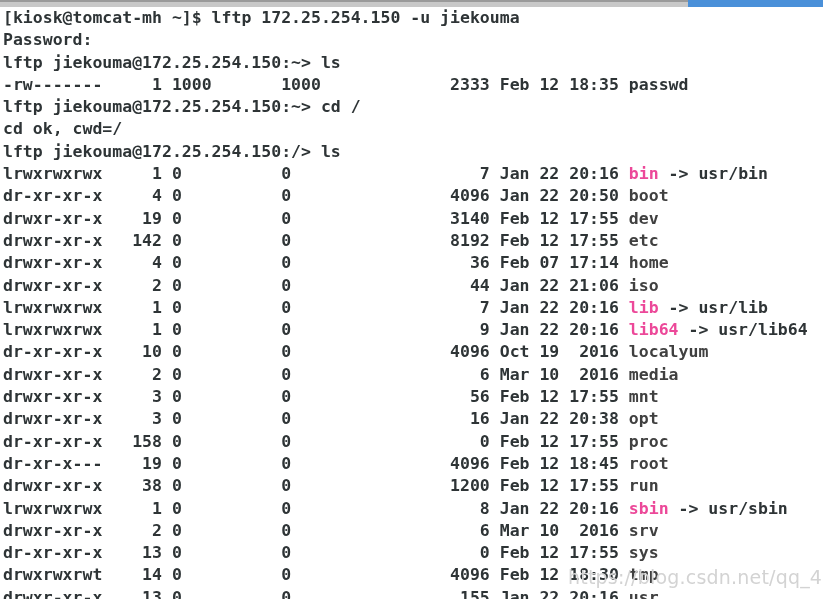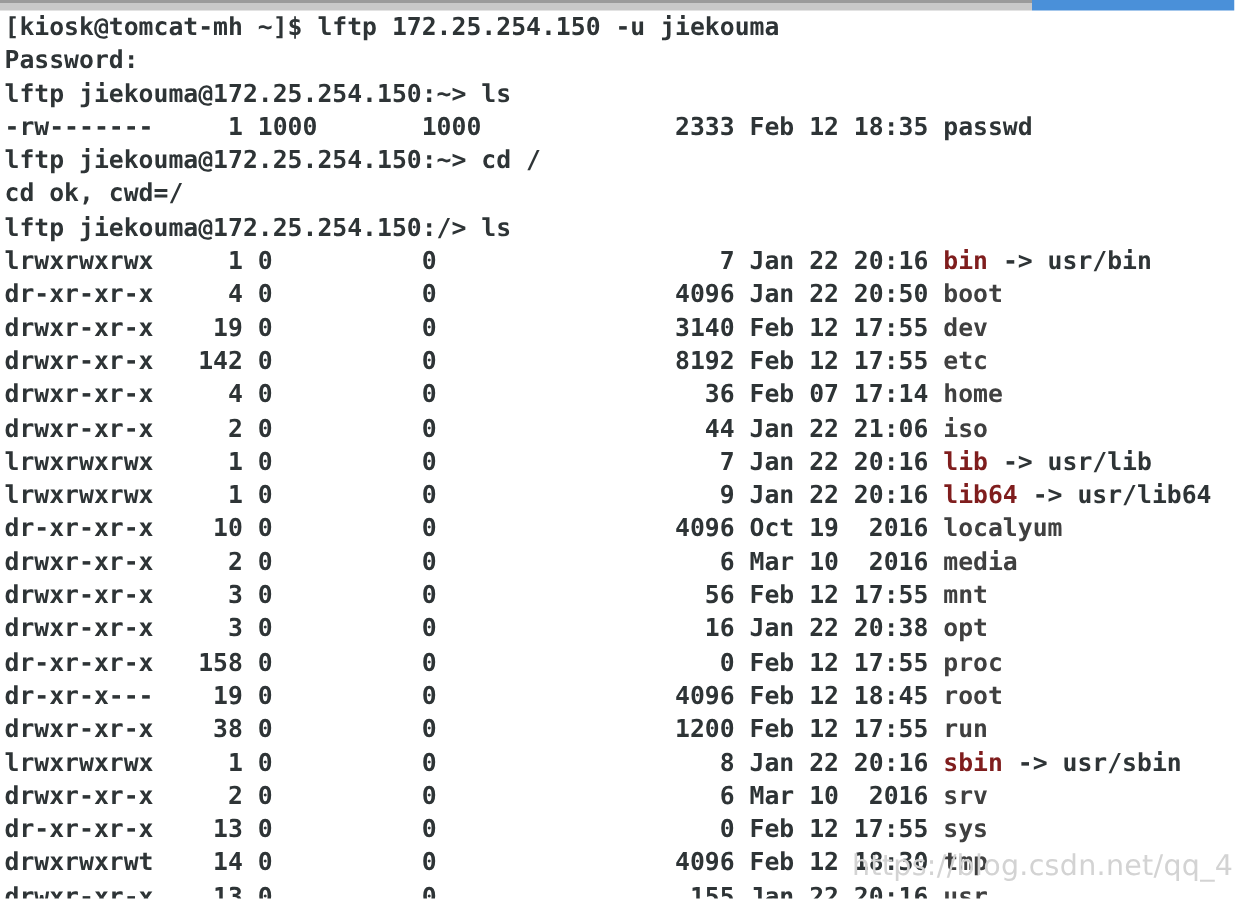--- a/index.html
+++ b/index.html
@@ -62,21 +62,21 @@
     white-space: pre;
   }
 
   .term-line {
     white-space: pre;
     height: 22.3px;
   }
 
   .c-default { color: #2e3436; }
   .c-dir     { color: #404040; }
-  .c-link    { color: #7f1d1d; }
+  .c-link    { color: #ec4899; }
 
   
   #watermark {
     position: absolute;
     left: 568px;
     top: 566px;
     font-family: "DejaVu Sans", "Liberation Sans", sans-serif;
     font-size: 19px;
     font-weight: normal;
     color: #d3d3d3;

